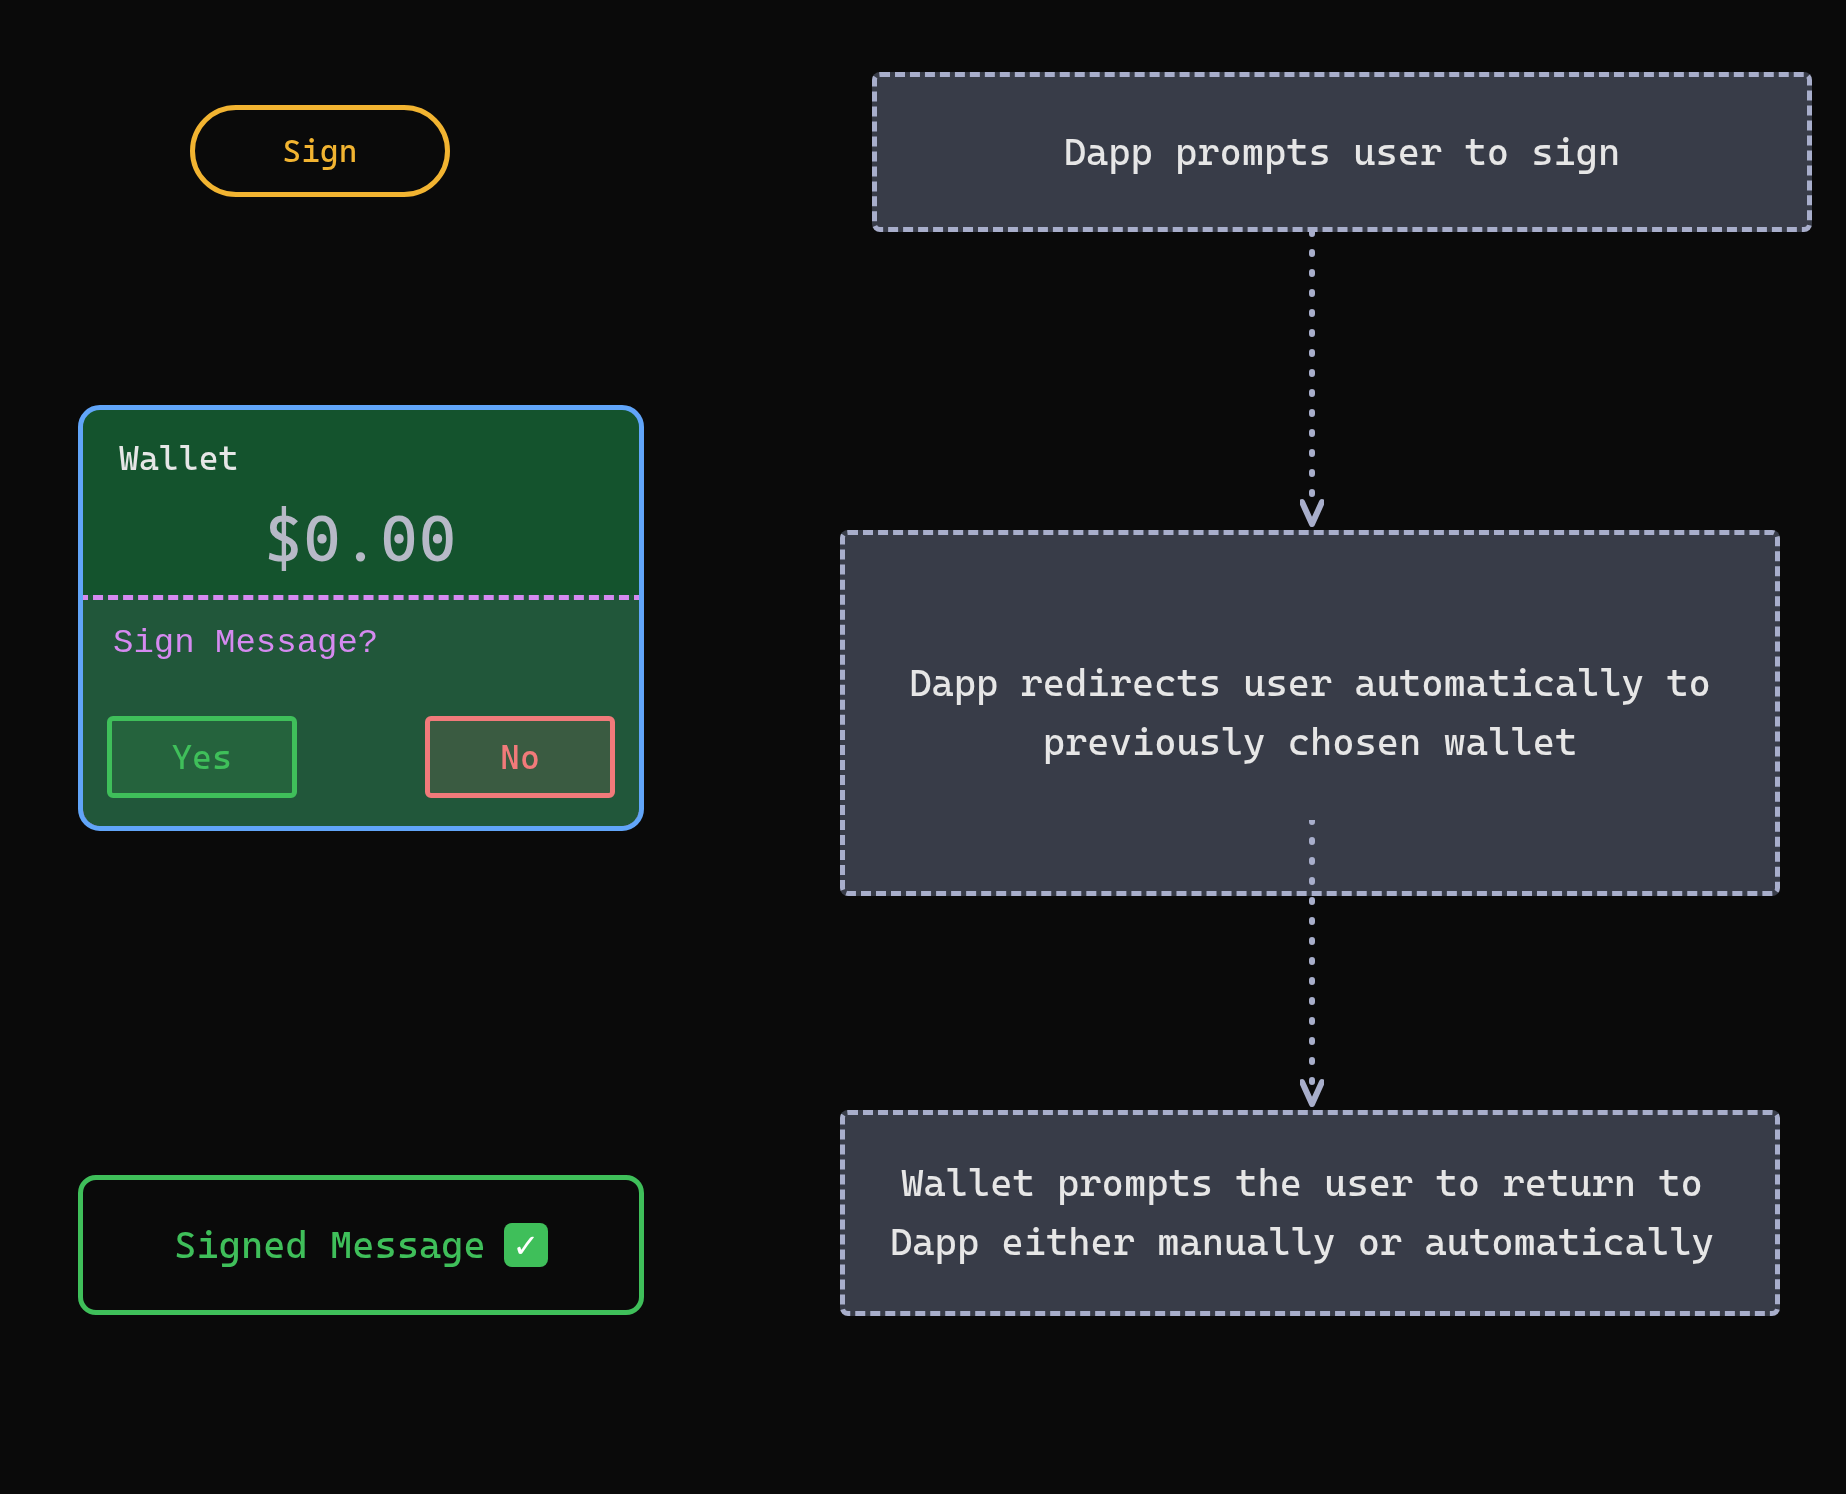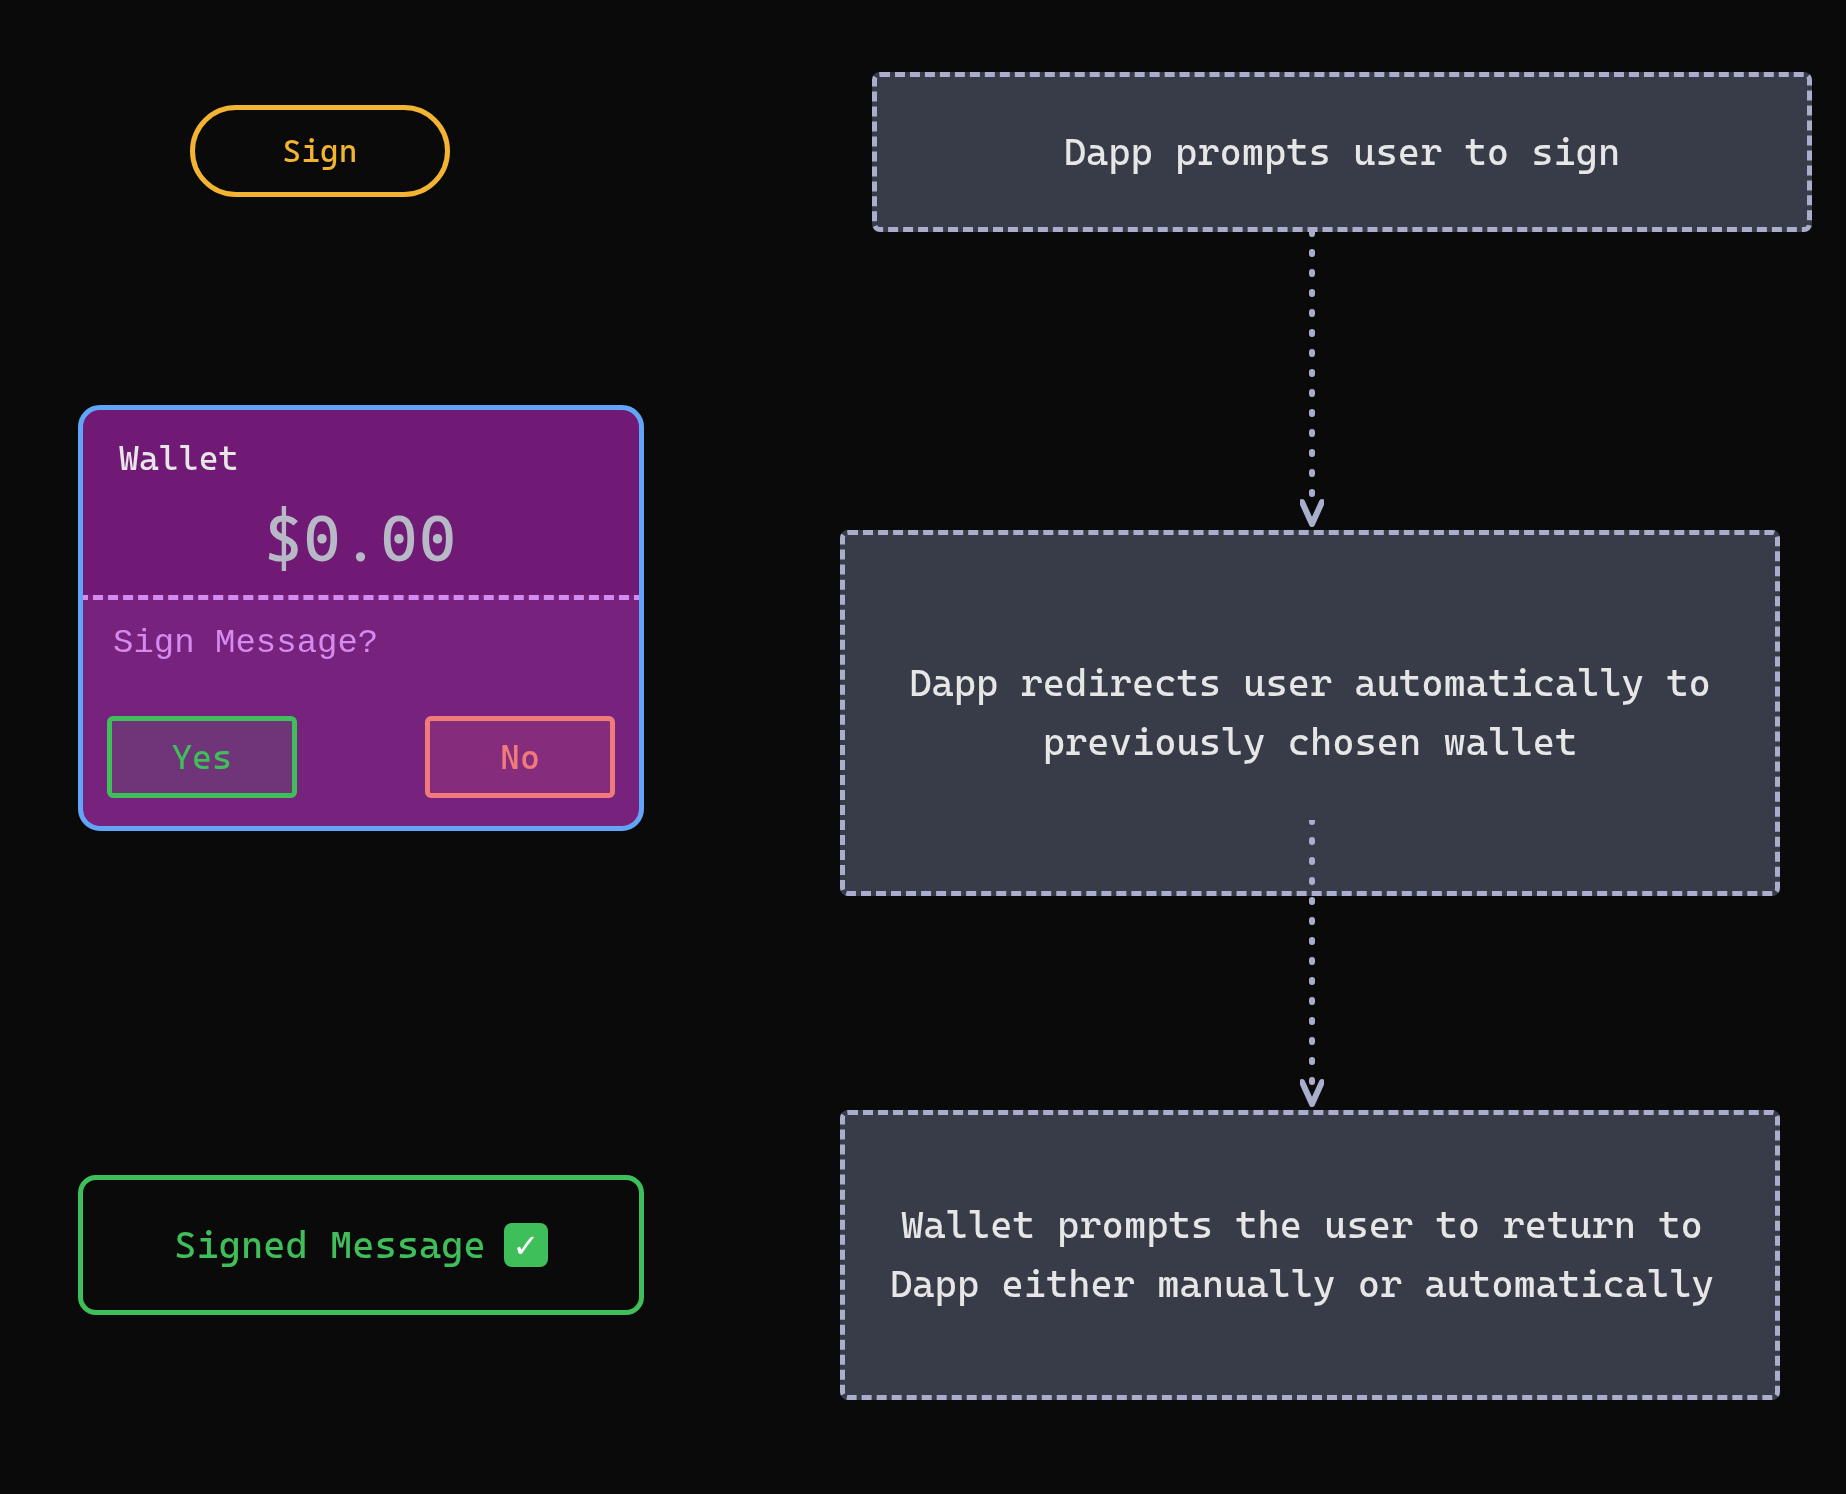--- a/index.html
+++ b/index.html
@@ -28,21 +28,21 @@
     font-size: 32px;
   }
 
   .wallet-card {
     position: absolute;
     left: 78px;
     top: 405px;
     width: 566px;
     border: 5px solid #61a5f9;
     border-radius: 22px;
-    background: #701a75;
+    background: #14532d;
     overflow: hidden;
   }
   .wallet-top {
     padding: 28px 36px 24px 36px;
   }
   .wallet-label {
     color: #e6e6e6;
     font-size: 34px;
   }
   .wallet-balance {
@@ -133,21 +133,21 @@
     display: flex;
     align-items: center;
     justify-content: center;
     text-align: center;
     font-size: 38px;
     line-height: 1.55;
     padding: 0 40px;
   }
   .fb1 { left: 872px; top: 72px;  width: 940px; height: 160px; }
   .fb2 { left: 840px; top: 530px; width: 940px; height: 366px; }
-  .fb3 { left: 840px; top: 1110px; width: 940px; height: 290px; padding-left: 24px; }
+  .fb3 { left: 840px; top: 1110px; width: 940px; height: 206px; padding-left: 24px; }
 
   .flow-arrow {
     position: absolute;
     left: 1300px;
     color: #a8aecb;
     text-align: center;
   }
   .flow-arrow svg { display: block; }
 </style>
 </head>

